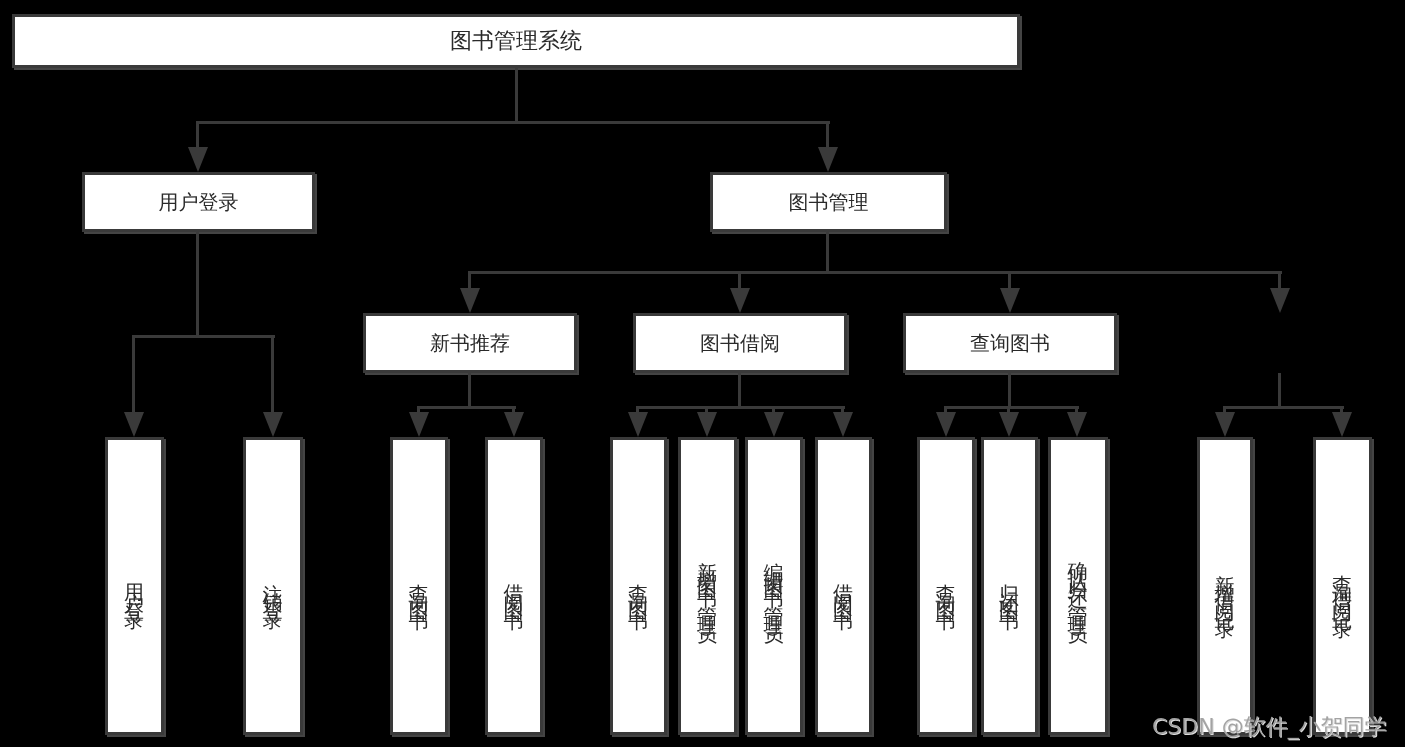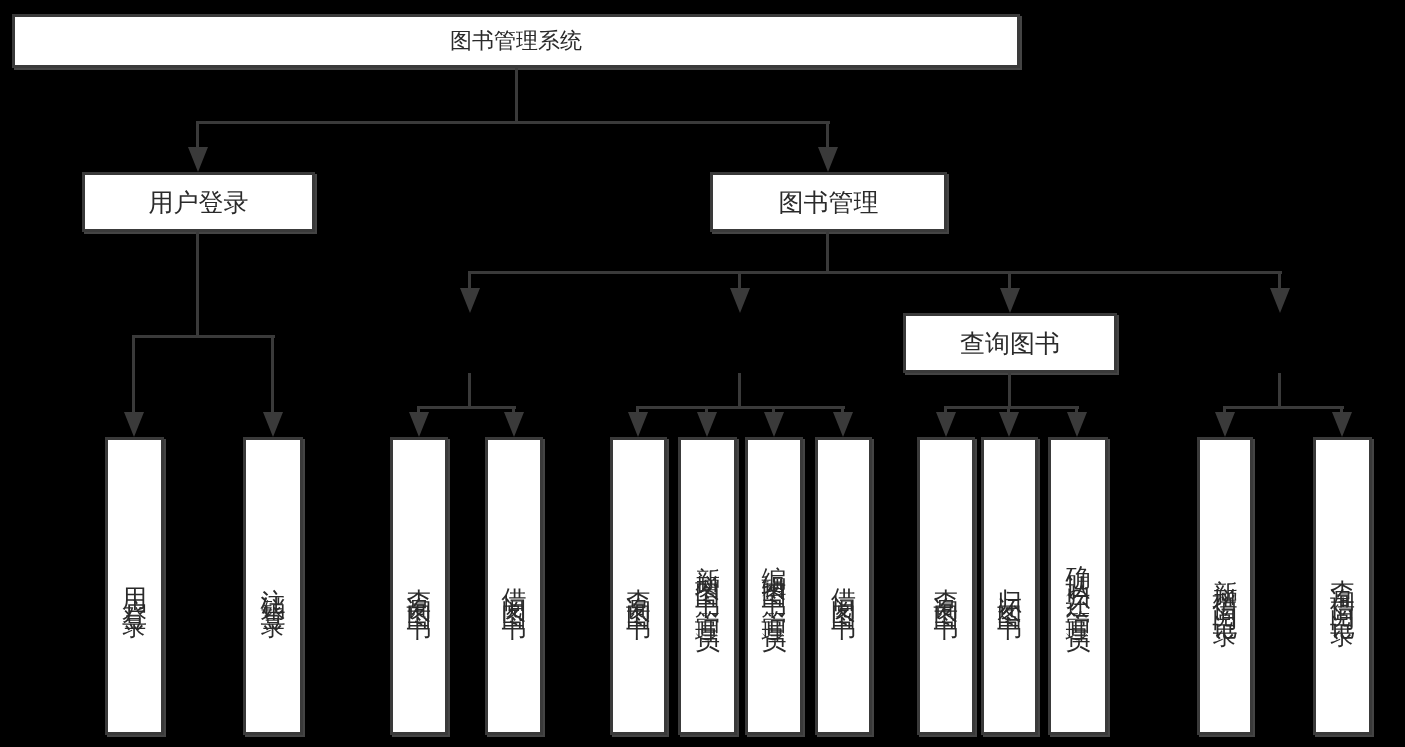--- a/index.html
+++ b/index.html
@@ -12,21 +12,21 @@
   }
   .box {
     position:absolute;
     box-sizing:border-box;
     border:3px solid #3a3a3a;
     background:#ffffff;
     display:flex;
     align-items:center;
     justify-content:center;
     color:#2a2a2a;
-    font-size:25px;
+    font-size:20px;
     box-shadow:2px 2px 0 rgba(150,150,150,0.45);
   }
   .vbox span {
     writing-mode:vertical-rl;
     text-orientation:mixed;
     letter-spacing:9px;
     line-height:1;
     white-space:nowrap;
   }
   .hline, .vline { position:absolute; background:#3a3a3a; }
@@ -83,20 +83,26 @@
   <div class="hline" style="left:469px; top:271px; width:813px;"></div>
   <div class="vline" style="left:468px; top:271px; height:20px;"></div>
   <div class="arrow" style="left:460px; top:288px;"></div>
   <div class="vline" style="left:738px; top:271px; height:20px;"></div>
   <div class="arrow" style="left:730px; top:288px;"></div>
   <div class="vline" style="left:1008px; top:271px; height:20px;"></div>
   <div class="arrow" style="left:1000px; top:288px;"></div>
   <div class="vline" style="left:1278px; top:271px; height:20px;"></div>
   <div class="arrow" style="left:1270px; top:288px;"></div>
 
+  <div class="box" style="left:363px; top:313px; width:214px; height:60px;">
+    <span>新书推荐</span>
+  </div>
+  <div class="box" style="left:633px; top:313px; width:214px; height:60px;">
+    <span>图书借阅</span>
+  </div>
   <div class="box" style="left:903px; top:313px; width:214px; height:60px;">
     <span>查询图书</span>
   </div>
 
   <div class="vline" style="left:468px; top:373px; height:36px;"></div>
   <div class="hline" style="left:418px; top:406px; width:98px;"></div>
   <div class="vline" style="left:417px; top:406px; height:10px;"></div>
   <div class="arrow" style="left:409px; top:412px;"></div>
   <div class="vline" style="left:512px; top:406px; height:10px;"></div>
   <div class="arrow" style="left:504px; top:412px;"></div>
@@ -165,14 +171,15 @@
     <span>确认归还（管理员）</span>
   </div>
 
   <div class="box vbox" style="left:1197px; top:437px; width:56px; height:298px;">
     <span>新增借阅记录</span>
   </div>
   <div class="box vbox" style="left:1313px; top:437px; width:59px; height:298px;">
     <span>查询借阅记录</span>
   </div>
 
+  <div class="watermark">CSDN @软件_小贺同学</div>
 
 </div>
 
 </body></html>

